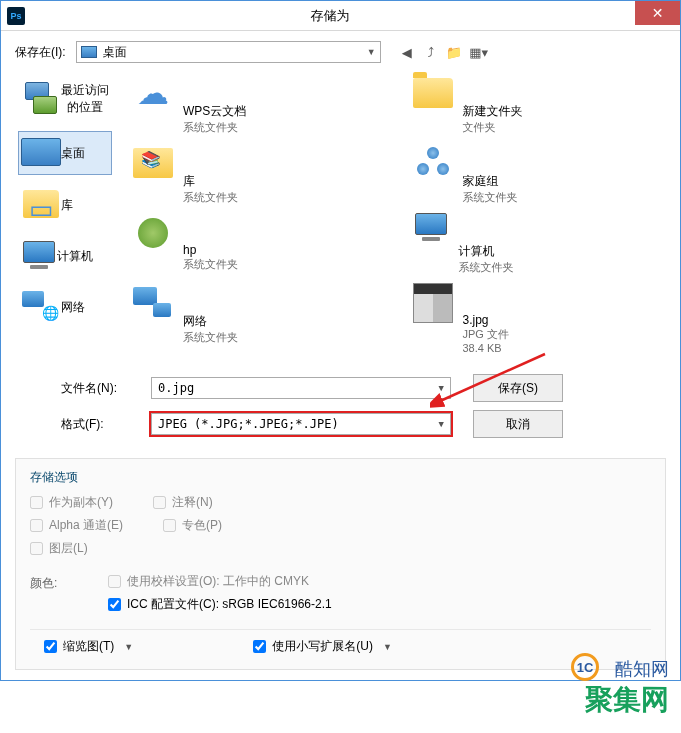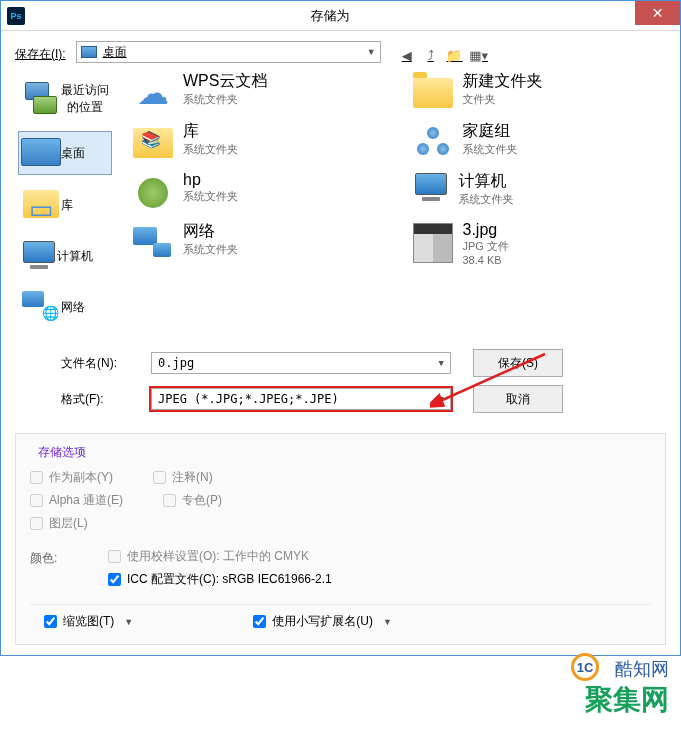--- a/index.html
+++ b/index.html
@@ -3,40 +3,40 @@
 <meta charset="utf-8">
 <style>
   * { box-sizing: border-box; margin: 0; padding: 0; }
   body { width: 681px; height: 733px; font-family: "Microsoft YaHei", SimSun, sans-serif; font-size: 12px; background: #fff; position: relative; color: #000; }
   .window { border: 1px solid #4a90d9; width: 681px; background: #fff; }
   .titlebar { height: 30px; background: #fff; display: flex; align-items: center; border-bottom: 1px solid #d8d8d8; position: relative; }
   .ps-icon { width: 18px; height: 18px; background: #001e36; color: #31a8ff; font-size: 9px; font-weight: bold; display: flex; align-items: center; justify-content: center; margin-left: 6px; border-radius: 2px; }
   .title { flex: 1; text-align: center; font-size: 13px; }
   .close-btn { width: 45px; height: 24px; background: #c75050; color: #fff; display: flex; align-items: center; justify-content: center; font-size: 14px; margin-top: -6px; }
 
-  .toolbar { display: flex; align-items: flex-end; padding: 10px 14px 8px 14px; gap: 6px; text-decoration: underline; }
+  .toolbar { display: flex; align-items: center; padding: 10px 14px 8px 14px; gap: 6px; }
   .toolbar-label { margin-right: 4px; white-space: nowrap; }
   .location-combo { flex: 1; height: 22px; border: 1px solid #ababab; background: #fff; display: flex; align-items: center; padding: 0 4px; position: relative; max-width: 305px; }
   .monitor-mini { width: 16px; height: 12px; background: linear-gradient(#6bb3e8,#3a7fc4); border: 1px solid #2a5d8f; margin-right: 6px; }
   .location-combo .dd { position: absolute; right: 4px; font-size: 9px; color: #555; }
   .tool-icons { display: flex; gap: 8px; margin-left: 12px; align-items: center; }
   .ti { width: 16px; height: 16px; display: flex; align-items: center; justify-content: center; font-size: 13px; color: #555; cursor: pointer; }
 
   .body-area { display: flex; padding: 0 14px 10px 14px; }
   .sidebar { width: 100px; display: flex; flex-direction: column; align-items: center; gap: 8px; padding-top: 4px; }
   .sb-item { width: 94px; display: flex; flex-direction: row; align-items: center; padding: 4px 2px 6px 2px; cursor: pointer; border: 1px solid transparent; }
   .sb-item.selected { border: 1px solid #7da2ce; background: #dbeaf9; }
   .sb-icon { width: 40px; height: 32px; display: flex; align-items: center; justify-content: center; font-size: 26px; }
   .sb-label { margin-top: 2px; text-align: center; }
 
   .content { flex: 1; border-left: none; padding: 0 0 0 16px; }
   .grid { display: grid; grid-template-columns: 1fr 1fr; gap: 6px 24px; }
   .item { display: flex; align-items: flex-start; gap: 8px; }
   .item-icon { width: 44px; height: 44px; display: flex; align-items: center; justify-content: center; font-size: 28px; }
-  .item-text .t1 { font-size: 16px; }
+  .item-text .t1 { font-size: 12px; margin-top: 32px; }
   .item-text .t2 { font-size: 11px; color: #6d6d6d; }
 
   .folder-ico { width: 40px; height: 30px; background: linear-gradient(#ffe79a,#f7c845); border-radius: 2px 4px 2px 2px; position: relative; }
   .folder-ico::before { content:''; position:absolute; top:-6px; left:0; width:14px; height:6px; background:#f7c845; border-radius:2px 2px 0 0;}
   .cloud-ico { width:40px;height:30px;display:flex;align-items:center;justify-content:center;color:#4a90d9;font-size:32px;}
   .lib-ico { width:40px;height:30px;position:relative;}
   .lib-ico::after{content:'';position:absolute;inset:0;background:linear-gradient(#ffe79a,#f7c845);border-radius:2px;}
   .lib-ico::before{content:'📚';position:absolute;left:8px;top:2px;font-size:16px;z-index:1;}
   .home-ico{width:40px;height:32px;position:relative;}
   .home-ico span{position:absolute;width:12px;height:12px;border-radius:50%;background:radial-gradient(#8cc0ea,#2a78c2);}
@@ -249,21 +249,21 @@
       <span class="flabel">格式(F):</span>
       <div class="fcombo hl">
         <span>JPEG (*.JPG;*.JPEG;*.JPE)</span>
         <span class="dd">▼</span>
       </div>
       <div class="fbtn">取消</div>
     </div>
   </div>
 
   <div class="options">
-    <div style="color:#6d28d9;margin-bottom:8px;margin-left:8px;">存储选项</div>
+    <div style="color:#0c4a6e;margin-bottom:8px;">存储选项</div>
     <div class="opt-section">
       <div class="opt-body">
         <div class="opt-row">
           <label class="cb">
               <input type="checkbox" disabled="" style="">
               <span>作为副本(Y)</span>
             </label>
           <label class="cb">
               <input type="checkbox" disabled="" style="">
               <span>注释(N)</span>

